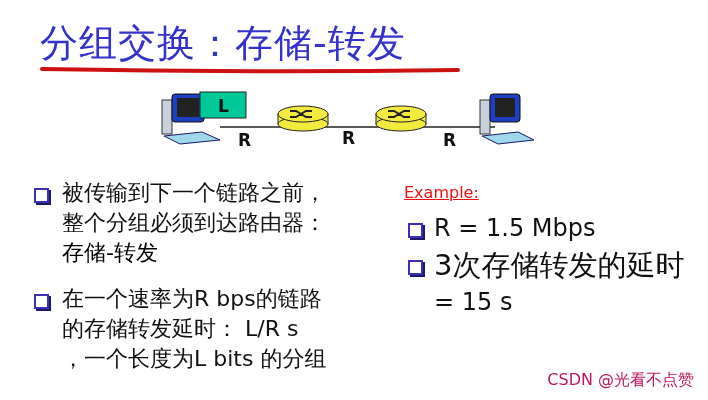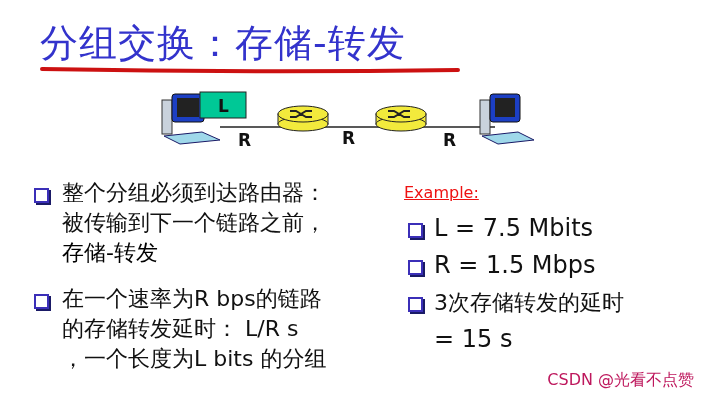--- a/index.html
+++ b/index.html
@@ -62,43 +62,42 @@
     </g>
     <text x="88" y="60" font-size="17" font-weight="bold" font-family="DejaVu Sans, sans-serif" fill="#111">R</text>
     <text x="192" y="58" font-size="17" font-weight="bold" font-family="DejaVu Sans, sans-serif" fill="#111">R</text>
     <text x="293" y="60" font-size="17" font-weight="bold" font-family="DejaVu Sans, sans-serif" fill="#111">R</text>
   </svg>
 </div>
 
 <div class="abs left-list">
   <div class="item">
     <span class="bullet"></span>
+    <div>被传输到下一个链路之前，</div>
     <div>整个分组必须到达路由器：</div>
-    <div>被传输到下一个链路之前，</div>
     <div class="red">存储-转发</div>
   </div>
   <div class="item" style="margin-top:16px;">
     <span class="bullet"></span>
     <div>在一个速率为R bps的链路</div>
     <div>的存储转发延时： L/R s</div>
     <div>，一个长度为L bits 的分组</div>
   </div>
 </div>
 
 <div class="abs right">
   <div class="example">Example:</div>
   <div class="ritem">
     <span class="bullet"></span>
-    <span>L = 7.5 Mbits</span>
   </div>
   <div class="ritem">
     <span class="bullet"></span>
     <span>R = 1.5 Mbps</span>
   </div>
-  <div class="ritem" style="font-size:22px;">
+  <div class="ritem" style="font-size:29px;">
     <span class="bullet"></span>
     <span>3次存储转发的延时</span>
   </div>
   <div class="ritem">
     <span>= 15 s</span>
   </div>
 </div>
 
 <div class="abs watermark">CSDN @光看不点赞</div>
 

